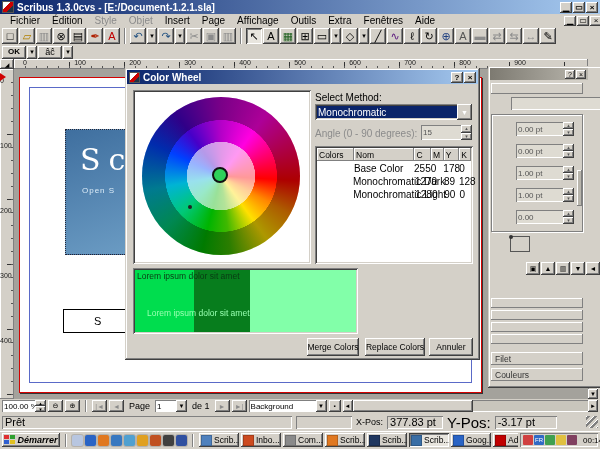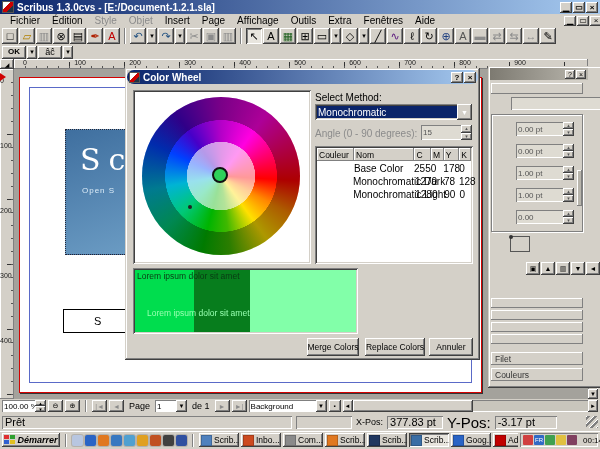--- a/index.html
+++ b/index.html
@@ -370,21 +370,21 @@
     <div class="pbar abs" style="left:3px;top:268px;width:92px;height:10px;"></div>
     <div class="pbar abs" style="left:3px;top:286px;width:92px;height:13px;">
         <span>Filet</span>
       </div>
     <div class="pbar abs" style="left:3px;top:302px;width:92px;height:13px;">
         <span>Couleurs</span>
       </div>
   </div>
 
   <div id="dialog" class="abs" style="left:125px;top:68px;width:355px;height:292px;z-index:10;">
-    <div class="titlebar abs" style="left:2px;top:2px;width:351px;height:14px;border-radius:7px;">
+    <div class="titlebar abs" style="left:2px;top:2px;width:351px;height:14px;">
       <span class="appicon" style="width:9px;height:9px;"></span>
       <span style="flex:1;">Color Wheel</span>
       <span class="wb b">?</span>
       <span class="wb b">×</span>
     </div>
 
     <div id="wheelbox" class="field abs" style="left:8px;top:22px;width:178px;height:174px;">
       <div id="wheel" class="abs" style="left:9px;top:7px;width:158px;height:158px;">
         <div id="marker" class="abs" style="left:70px;top:70px;"></div>
         <div id="wheeldot" class="abs" style="left:46px;top:108px;"></div>
@@ -400,21 +400,21 @@
     <div class="pfield abs" style="left:296px;top:57px;width:51px;height:15px;">
       <span>15</span>
       <span class="spin">
           <span class="b">▴</span>
           <span class="b">▾</span>
         </span>
     </div>
 
     <div class="field abs" style="left:190px;top:78px;width:158px;height:118px;background:#fff;">
       <div style="display:flex;margin:2px 2px 0 2px;">
-        <span class="hcell c-sw">Couleur</span>
+        <span class="hcell c-sw">Colors</span>
         <span class="hcell c-nm">Nom</span>
         <span class="hcell c-c">C</span>
         <span class="hcell c-m">M</span>
         <span class="hcell c-y">Y</span>
         <span class="hcell c-k">K</span>
       </div>
       <div style="margin:1px 2px;">
 
           <div class="trow">
             <span class="c-sw"><span class="swatch" style="background: rgb(47, 212, 101);"></span></span>
@@ -423,21 +423,21 @@
             <span class="tcell c-m">0</span>
             <span class="tcell c-y">178</span>
             <span class="tcell c-k">0</span>
           </div>
 
           <div class="trow">
             <span class="c-sw"><span class="swatch" style="background: rgb(11, 110, 35);"></span></span>
             <span class="tcell c-nm">Monochromatic Dark</span>
             <span class="tcell c-c">127</span>
             <span class="tcell c-m">0</span>
-            <span class="tcell c-y">78</span>
+            <span class="tcell c-y">89</span>
             <span class="tcell c-k">128</span>
           </div>
 
           <div class="trow">
             <span class="c-sw"><span class="swatch" style="background: rgb(152, 239, 178);"></span></span>
             <span class="tcell c-nm">Monochromatic Light</span>
             <span class="tcell c-c">128</span>
             <span class="tcell c-m">0</span>
             <span class="tcell c-y">90</span>
             <span class="tcell c-k">0</span>

